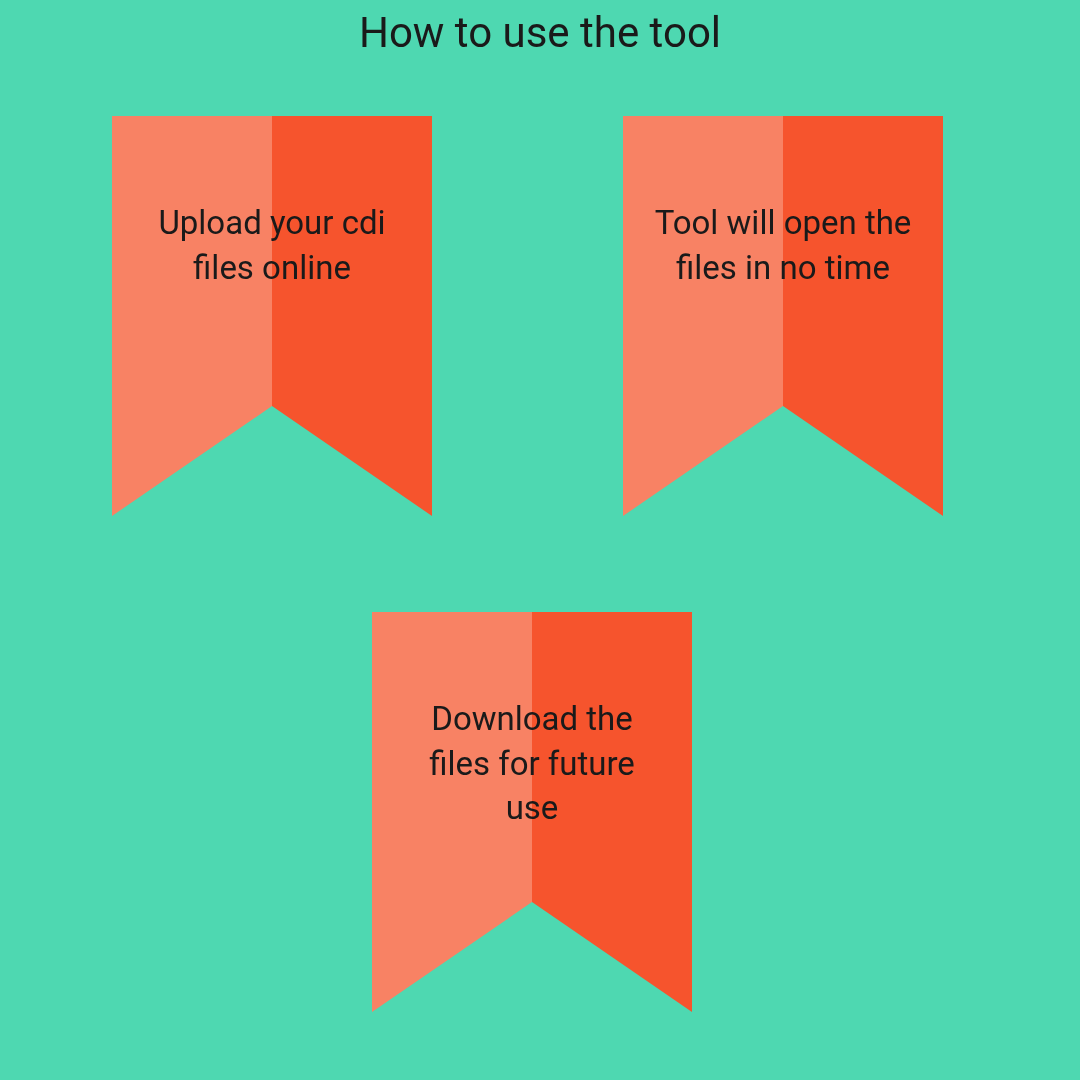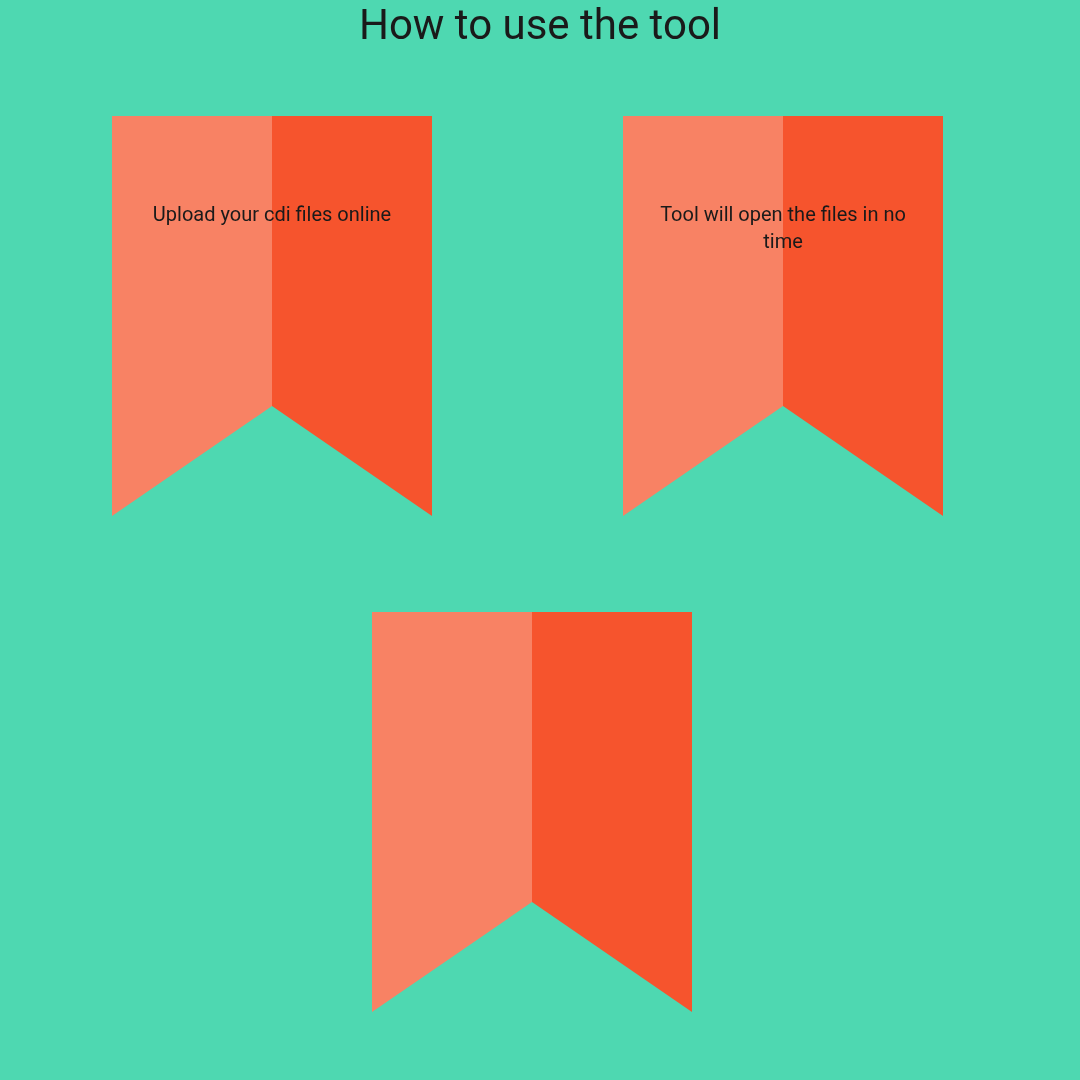--- a/index.html
+++ b/index.html
@@ -13,42 +13,42 @@
       background-color: #4ed8b1;
       font-family: -apple-system, BlinkMacSystemFont, "Segoe UI", Roboto, Helvetica, Arial, sans-serif;
       position: relative;
       overflow: hidden;
     }
     .title {
       text-align: center;
       font-size: 42px;
       font-weight: 400;
       color: #1a1a1a;
-      padding-top: 0;
+      padding-top: 8px;
     }
     .ribbon {
       position: absolute;
       width: 320px;
       height: 400px;
     }
     .ribbon-svg {
       position: absolute;
       top: 0;
       left: 0;
       width: 100%;
       height: 100%;
     }
     .ribbon-text {
       position: absolute;
       top: 85px;
       left: 0;
       width: 100%;
       padding: 0 30px;
       text-align: center;
-      font-size: 20px;
+      font-size: 33px;
       font-weight: 400;
       color: #1a1a1a;
       line-height: 1.35;
     }
     .ribbon-1 {
       top: 116px;
       left: 112px;
     }
     .ribbon-2 {
       top: 116px;
@@ -78,13 +78,14 @@
     <polygon points="160,0 320,0 320,400 160,290" fill="#f6542d"></polygon>
   </svg>
   <div class="ribbon-text">Tool will open the files in no time</div>
 </div>
 
 <div class="ribbon ribbon-3">
   <svg class="ribbon-svg" viewBox="0 0 320 400">
     <polygon points="0,0 160,0 160,290 0,400" fill="#f88264"></polygon>
     <polygon points="160,0 320,0 320,400 160,290" fill="#f6542d"></polygon>
   </svg>
+  <div class="ribbon-text">Download the files for future use</div>
 </div>
 
 </body></html>

